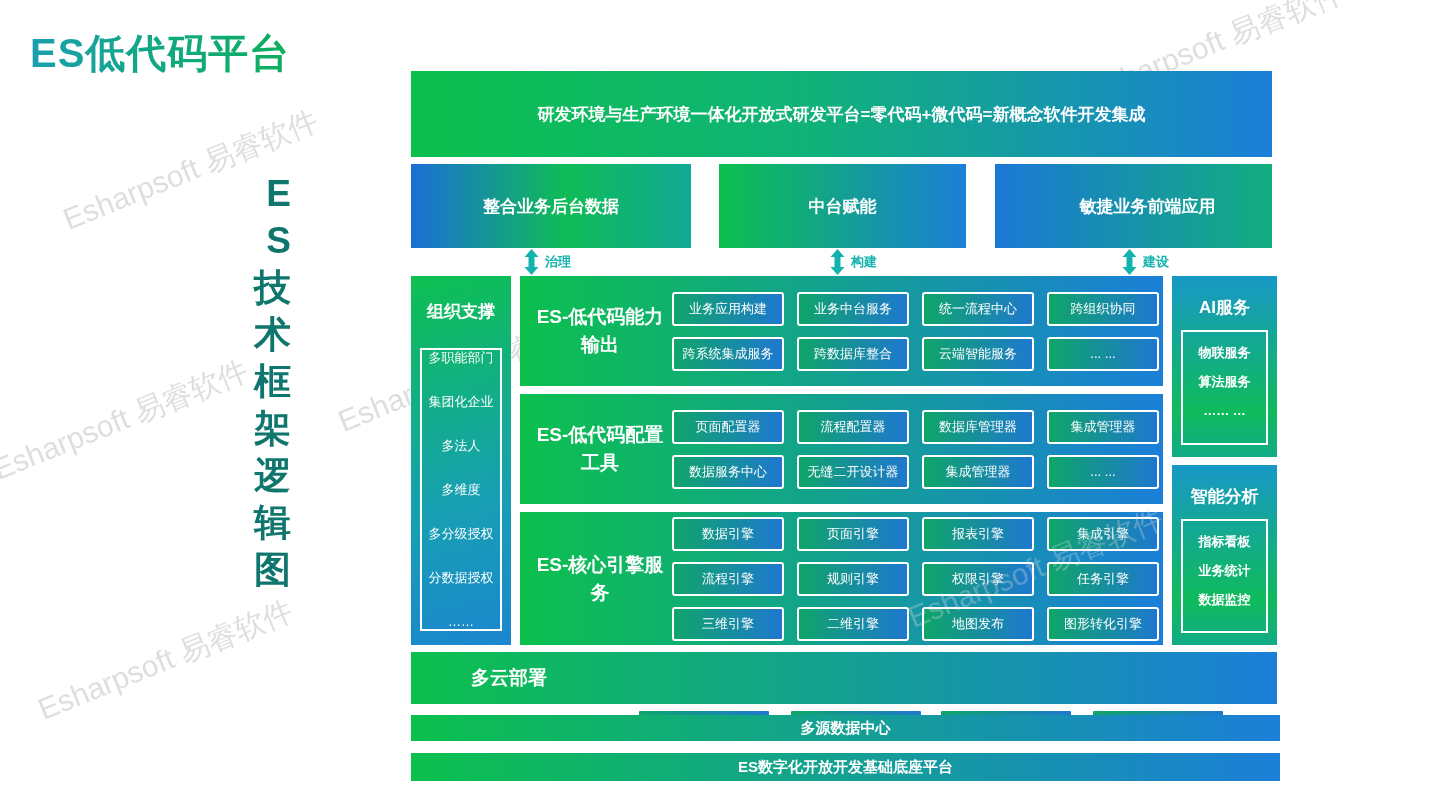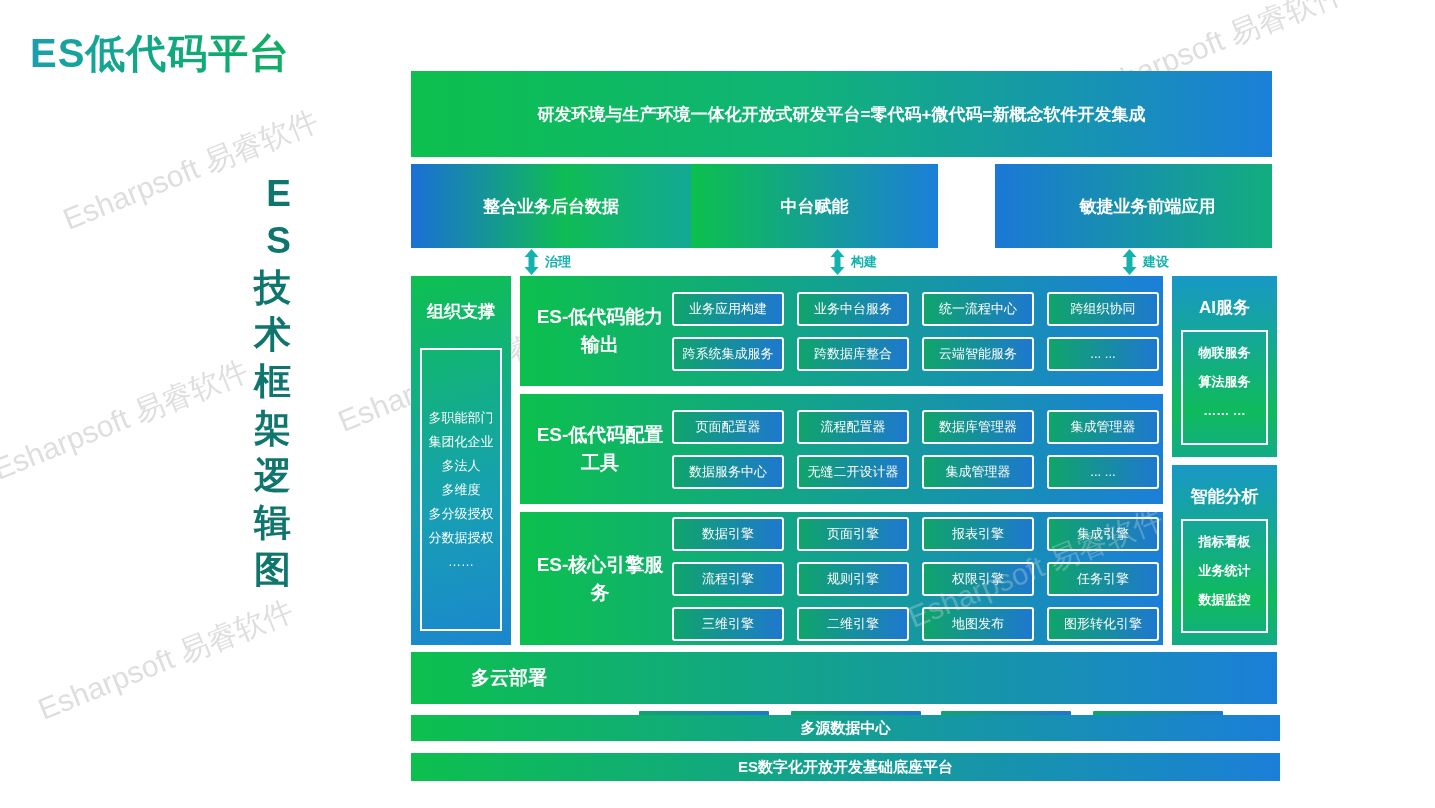--- a/index.html
+++ b/index.html
@@ -43,21 +43,21 @@
     display:flex; align-items:center; justify-content:center;
     color:#fff; font-size:17px; font-weight:600;
   }
 
   .top-box {
     position:absolute; top:93px; height:84px;
     display:flex; align-items:center; justify-content:center;
     color:#fff; font-size:17px; font-weight:600;
   }
   .tb1{ left:0;    width:280px; background:linear-gradient(90deg,#1b6fd6 0%,#0fbc55 55%,#12a995 100%); }
-  .tb2{ left:280px; width:247px; background:linear-gradient(90deg,#0cc04d 0%,#1b7fd8 100%); }
+  .tb2{ left:308px; width:247px; background:linear-gradient(90deg,#0cc04d 0%,#1b7fd8 100%); }
   .tb3{ left:584px; width:277px; background:linear-gradient(90deg,#1b78d6 0%,#12ad7e 100%);padding-left:28px; }
 
   .arrow-group {
     position:absolute; top:177px; height:27px;
     display:flex; align-items:center; gap:6px;
   }
   .ag1{ left:113px; } .ag2{ left:419px; } .ag3{ left:711px; }
   .arrow-label { color:#12b3ad; font-size:13px; font-weight:700; }
   .v-arrow { display:flex; }
 
@@ -66,21 +66,21 @@
     position:absolute; left:0; top:205px; width:100px; height:369px;
     background:linear-gradient(165deg,#0dc050 0%,#17a0b2 60%,#1b86cf 100%);
   }
   .panel-title {
     position:absolute; left:0; right:0; top:24px; text-align:center;
     color:#fff; font-size:17px; font-weight:700;
   }
   .left-panel .panel-box {
     position:absolute; left:9px; right:9px; top:72px; bottom:14px;
     border:2px solid #fff; display:flex; flex-direction:column;
-    align-items:center; justify-content:center; gap:6px;
+    align-items:center; justify-content:center; gap:26px;
   }
   .panel-item { color:#fff; font-size:13px; line-height:18px; }
 
   
   .section {
     position:absolute; left:109px; width:643px;
     background:linear-gradient(90deg,#0cc04d 0%,#1b7fd8 100%);
     display:flex; align-items:center;
   }
   .secA{ top:205px; height:110px; }

